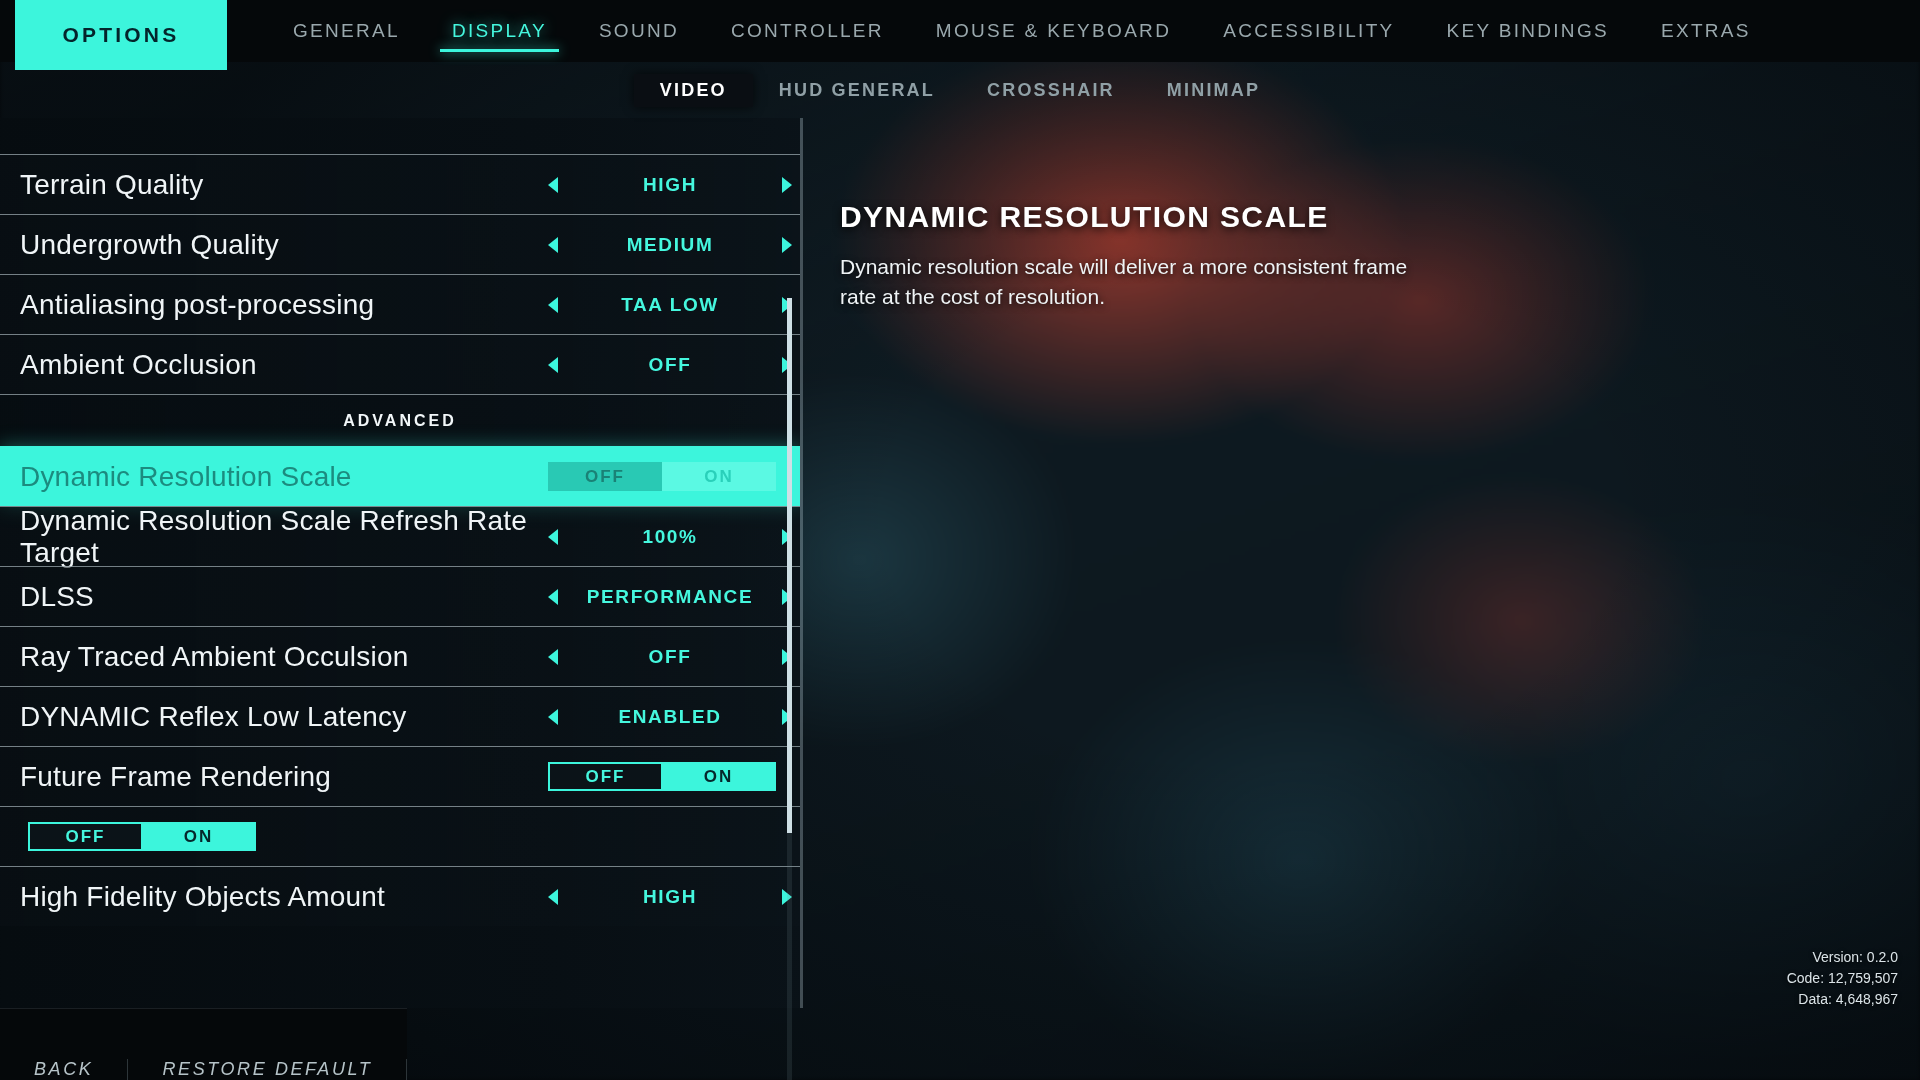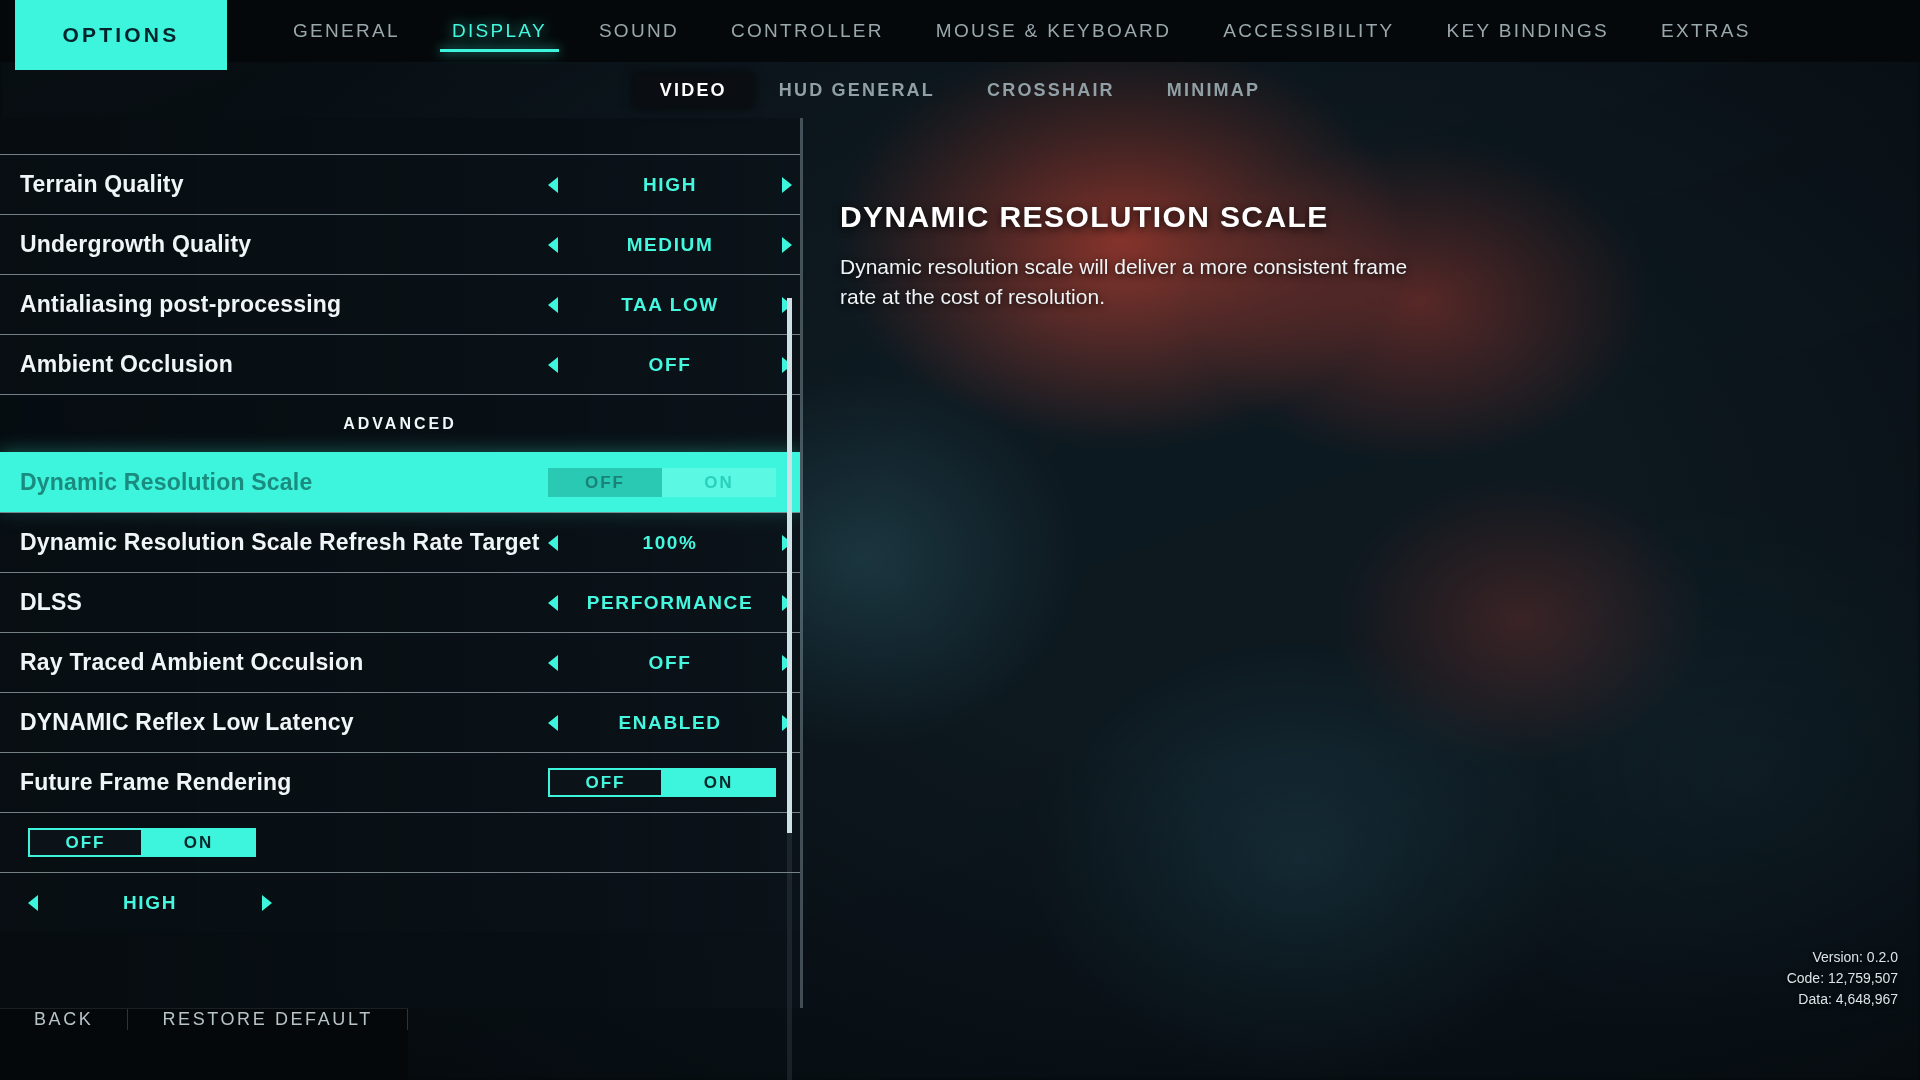--- a/index.html
+++ b/index.html
@@ -81,36 +81,36 @@
   }
   .list-area { position:absolute; left:0; top:36px; width:800px; height:854px; overflow:hidden; }
 
   .row {
     position:relative; height:60px; display:flex; align-items:center;
     border-top:1px solid rgba(206,222,228,.55);
     padding:0 0 0 20px;
     background:linear-gradient(90deg, rgba(9,16,21,.55) 0%, rgba(11,20,26,.35) 100%);
   }
   .row .label {
-    flex:1; font-size:23px; color:#f0f5f7; letter-spacing:.2px; font-weight:700;
+    flex:1; font-size:28px; color:#f0f5f7; letter-spacing:.2px; font-weight:400;
   }
   .ctrl { display:flex; align-items:center; width:260px; justify-content:space-between; gap:14px; }
   .arrow {
     width:26px; height:26px; display:flex; align-items:center; justify-content:center;
     cursor:pointer; flex:none;
   }
   .arrow svg { display:block; }
   .value {
     flex:1; text-align:center; font-size:19px; color:#45f7de;
     letter-spacing:1.6px; font-weight:700; white-space:nowrap;
   }
 
   
   .section-head {
-    height:58px; display:flex; align-items:center; justify-content:center;
+    height:52px; display:flex; align-items:center; justify-content:center;
     font-size:16px; letter-spacing:3px; color:#f2f7f9; font-weight:700;
     border-top:1px solid rgba(206,222,228,.55);
     background:linear-gradient(90deg, rgba(7,13,18,.6), rgba(10,18,24,.4));
   }
 
   
   .row.selected {
     background:#3cf5dc; border-top:1px solid #3cf5dc;
     box-shadow:0 0 18px rgba(60,245,220,.35);
   }
@@ -165,22 +165,23 @@
     text-shadow:0 1px 4px rgba(0,0,0,.9);
   }
 
   
   .bottombar {
     position:absolute; left:0; bottom:0; width:1920px; height:72px;
     z-index:20; display:flex; align-items:stretch;
     background:linear-gradient(180deg, rgba(5,8,11,.0), rgba(5,8,11,.0));
   }
   .bottom-left {
-    display:flex; align-items:flex-start; background:#05080a;
+    display:flex; align-items:flex-end; background:#05080a;
     border-top:1px solid rgba(120,140,150,.18);
+    font-style:italic;
   }
   .bbtn {
     display:flex; align-items:center; justify-content:center;
     padding:0 34px; font-size:18px; letter-spacing:2.6px; color:#b6c3c8;
     cursor:pointer; border-right:1px solid rgba(140,160,170,.30);
     font-weight:500; white-space:nowrap;
   }
   .bbtn:first-child { border-left:none; }
 </style>
 </head>
@@ -366,20 +367,21 @@
       </div>
       <div class="row">
         <div class="ctrl">
           <div class="toggle norm">
             <div class="seg off">OFF</div>
             <div class="seg on">ON</div>
           </div>
         </div>
       </div>
       <div class="row">
+        <div class="label">High Fidelity Objects Amount</div>
         <div class="ctrl">
           <div class="arrow">
             <svg width="18" height="20" viewBox="0 0 18 20">
               <path d="M14 2 L4 10 L14 18 Z" fill="#3cf5dc"></path>
             </svg>
           </div>
           <div class="value">HIGH</div>
           <div class="arrow">
             <svg width="18" height="20" viewBox="0 0 18 20">
               <path d="M4 2 L14 10 L4 18 Z" fill="#3cf5dc"></path>

